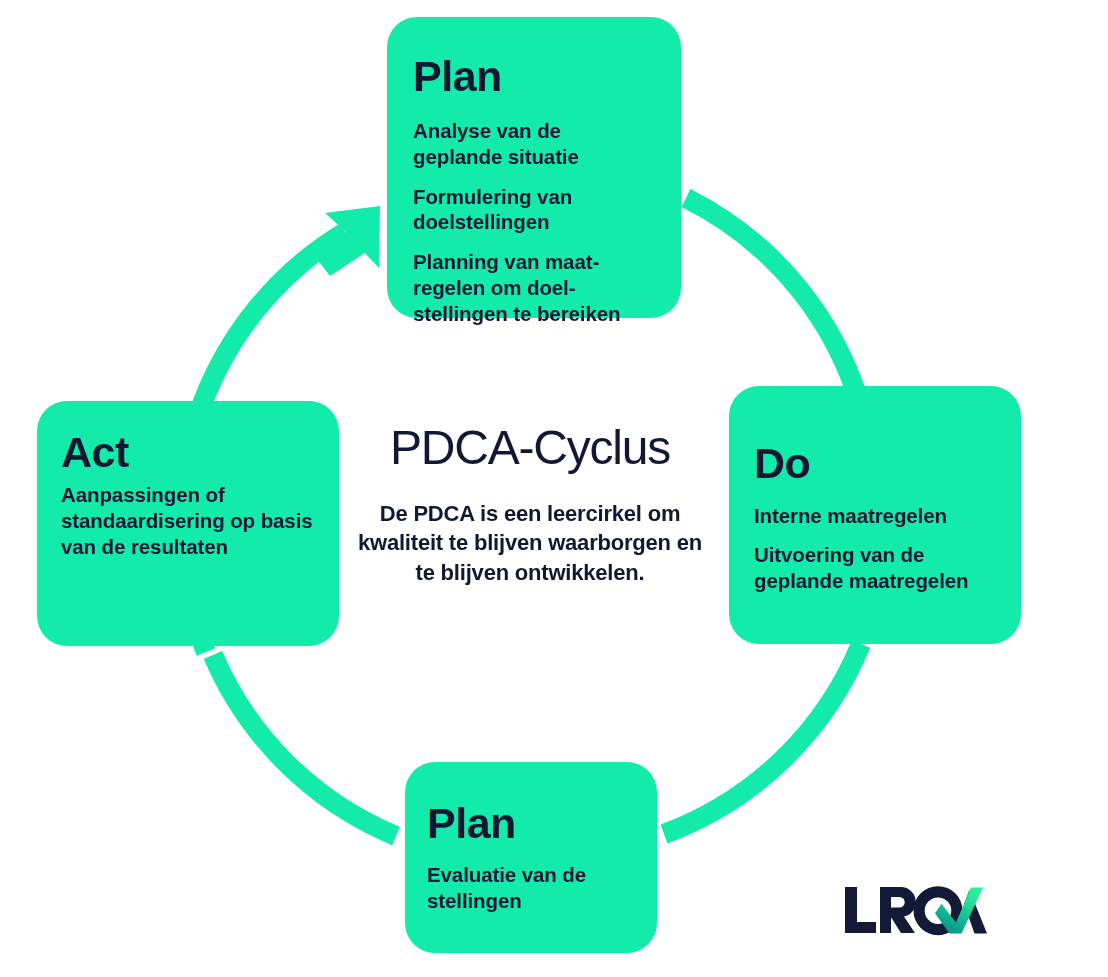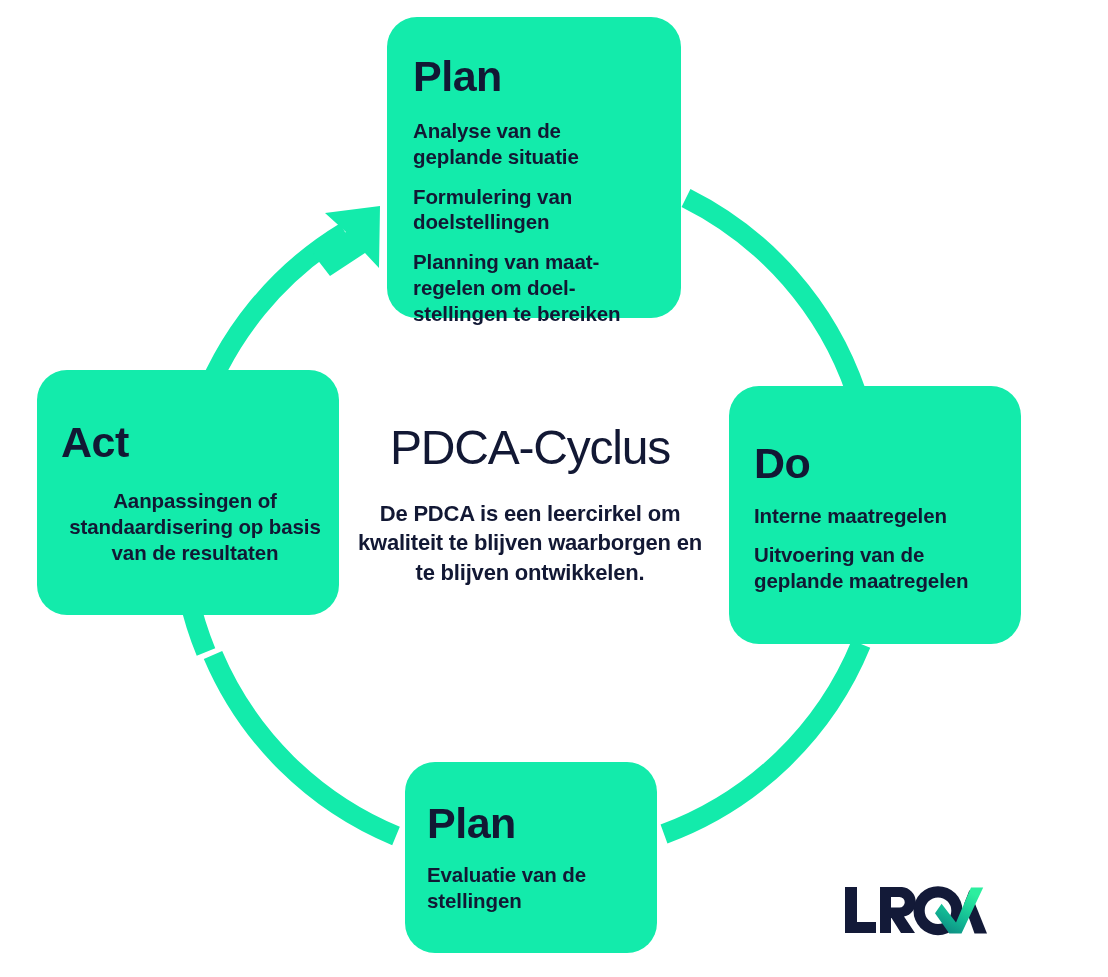--- a/index.html
+++ b/index.html
@@ -85,26 +85,26 @@
     width: 252px;
     height: 191px;
     padding: 40px 0 0 22px;
   }
   #box-check .qitems { gap: 12px; margin-top: 17px; }
   #box-check .qitem { width: 200px; }
 
   
   #box-act {
     left: 37px;
-    top: 370px;
+    top: 401px;
     width: 302px;
     height: 245px;
-    padding: 51px 0 0 24px;
-  }
-  #box-act .qitems { gap: 12px; margin-top: 24px; text-align: center; }
+    padding: 30px 0 0 24px;
+  }
+  #box-act .qitems { gap: 12px; margin-top: 8px; }
   #box-act .qitem { width: 268px; }
 
   
   #center {
     position: absolute;
     left: 349px;
     top: 424px;
     width: 362px;
     text-align: center;
   }

